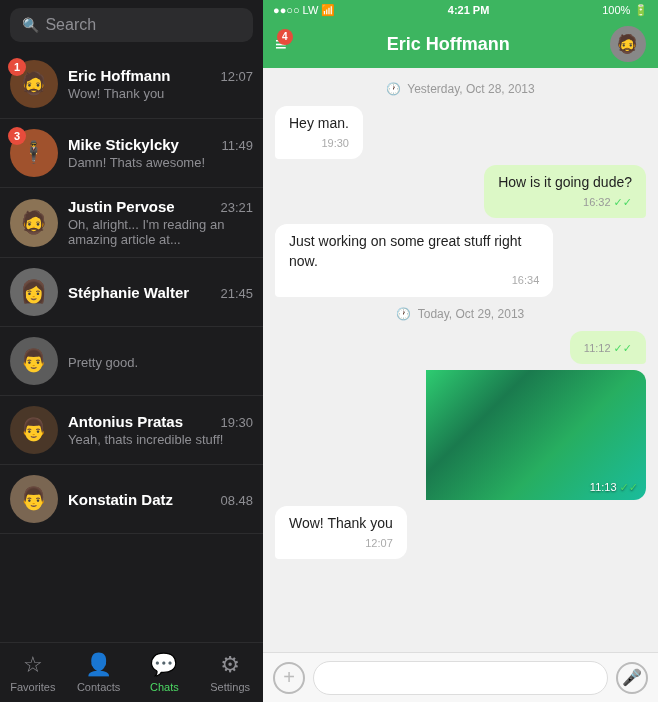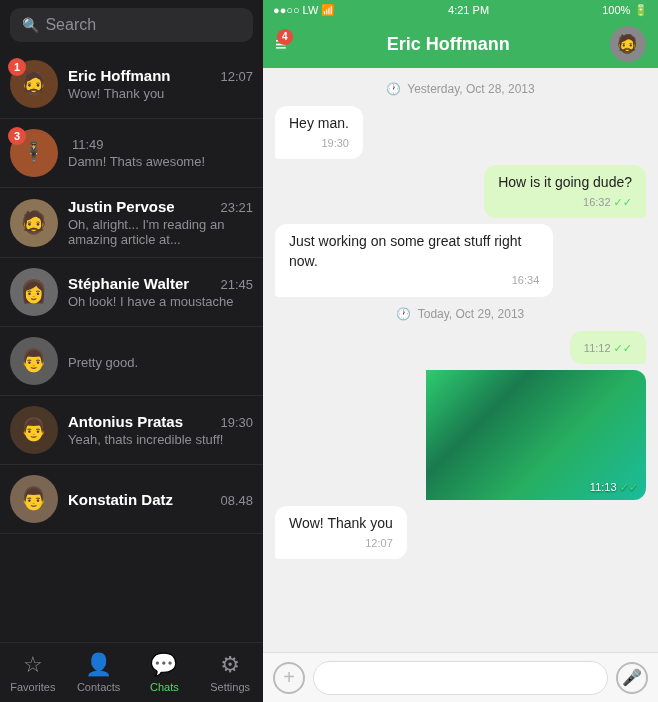--- a/index.html
+++ b/index.html
@@ -164,21 +164,21 @@
       background: #3db560;
       height: 20px;
       display: flex;
       align-items: center;
       justify-content: space-between;
       padding: 0 10px;
       font-size: 11px;
       color: #fff;
     }
     .status-left { display: flex; align-items: center; gap: 3px; }
-    .status-center { font-weight: 400; }
+    .status-center { font-weight: 700; }
     .status-right { display: flex; align-items: center; gap: 4px; }
 
     
     .chat-header {
       background: #3db560;
       height: 48px;
       display: flex;
       align-items: center;
       justify-content: space-between;
       padding: 0 12px;
@@ -392,20 +392,21 @@
   </div>
       <div class="chat-item">
     <div class="avatar-wrap">
       <div class="avatar av2">
         <span style="font-size:22px">🕴</span>
       </div>
       <div class="badge">3</div>
     </div>
     <div class="chat-info">
       <div class="chat-name-row">
+        <span class="chat-name">Mike Stickylcky</span>
         <span class="chat-time">11:49</span>
       </div>
       <div class="chat-preview multiline">Damn! Thats awesome!</div>
     </div>
   </div>
       <div class="chat-item">
     <div class="avatar-wrap">
       <div class="avatar av3">
         <span style="font-size:22px">🧔</span>
       </div>
@@ -424,21 +425,20 @@
       <div class="avatar av4">
         <span style="font-size:22px">👩</span>
       </div>
 
     </div>
     <div class="chat-info">
       <div class="chat-name-row">
         <span class="chat-name">Stéphanie Walter</span>
         <span class="chat-time">21:45</span>
       </div>
-      <div class="chat-preview multiline">Oh look! I have a moustache</div>
     </div>
   </div>
       <div class="chat-item">
     <div class="avatar-wrap">
       <div class="avatar av5">
         <span style="font-size:22px">👨</span>
       </div>
 
     </div>
     <div class="chat-info">

